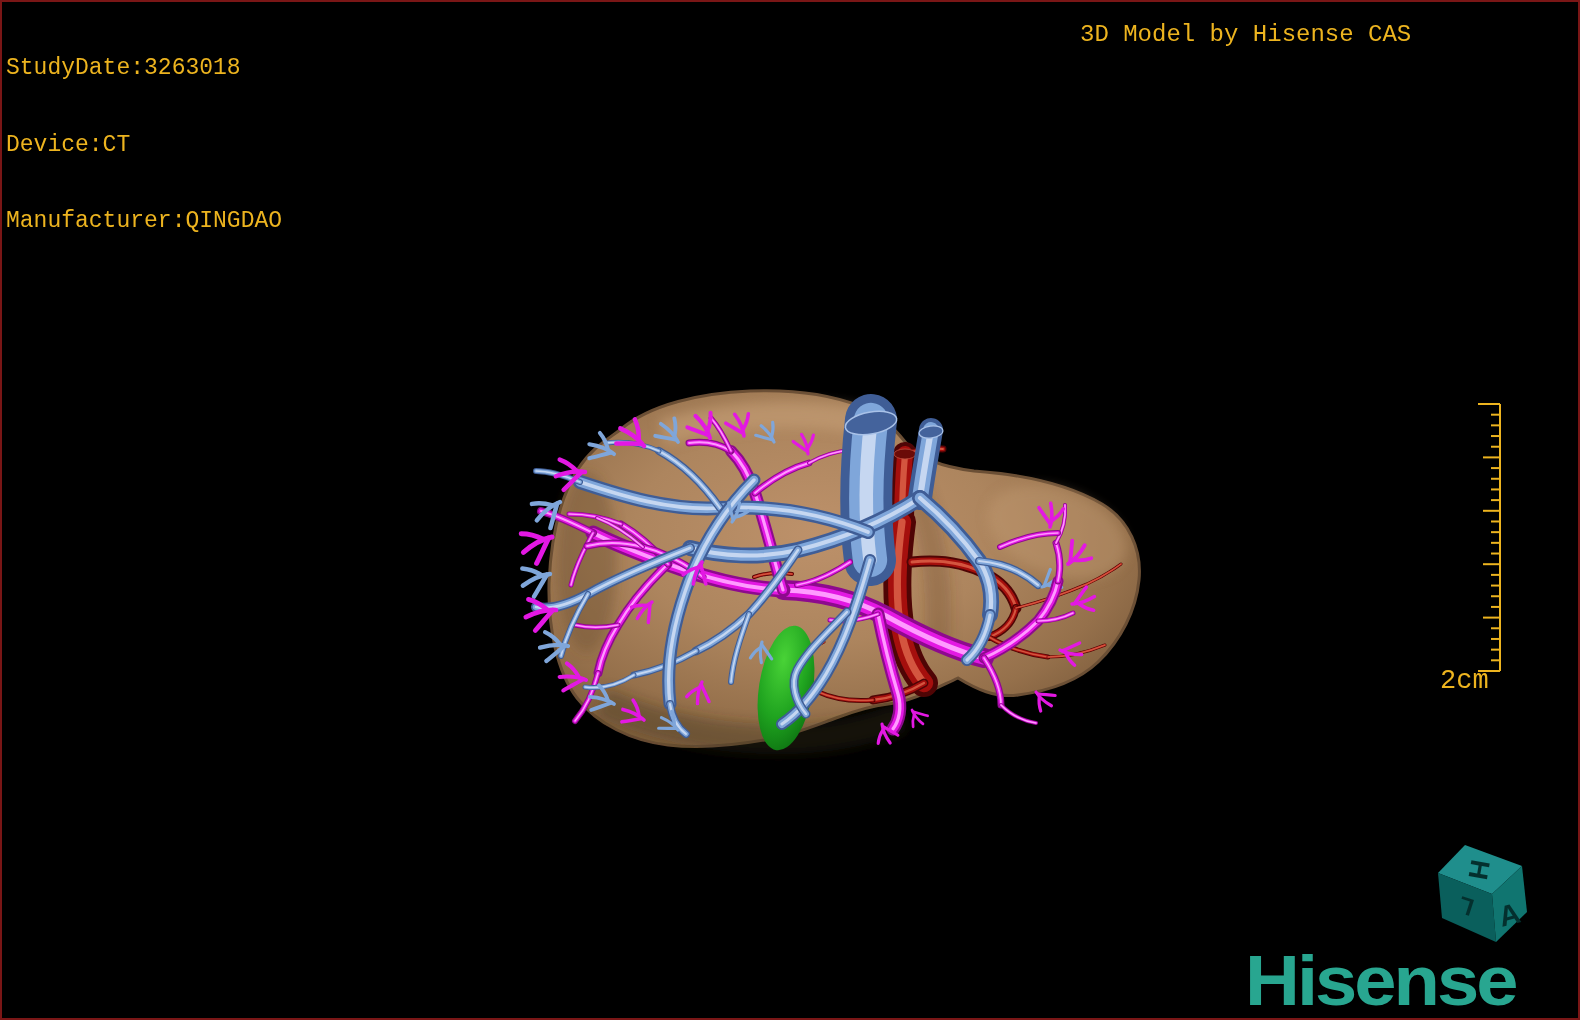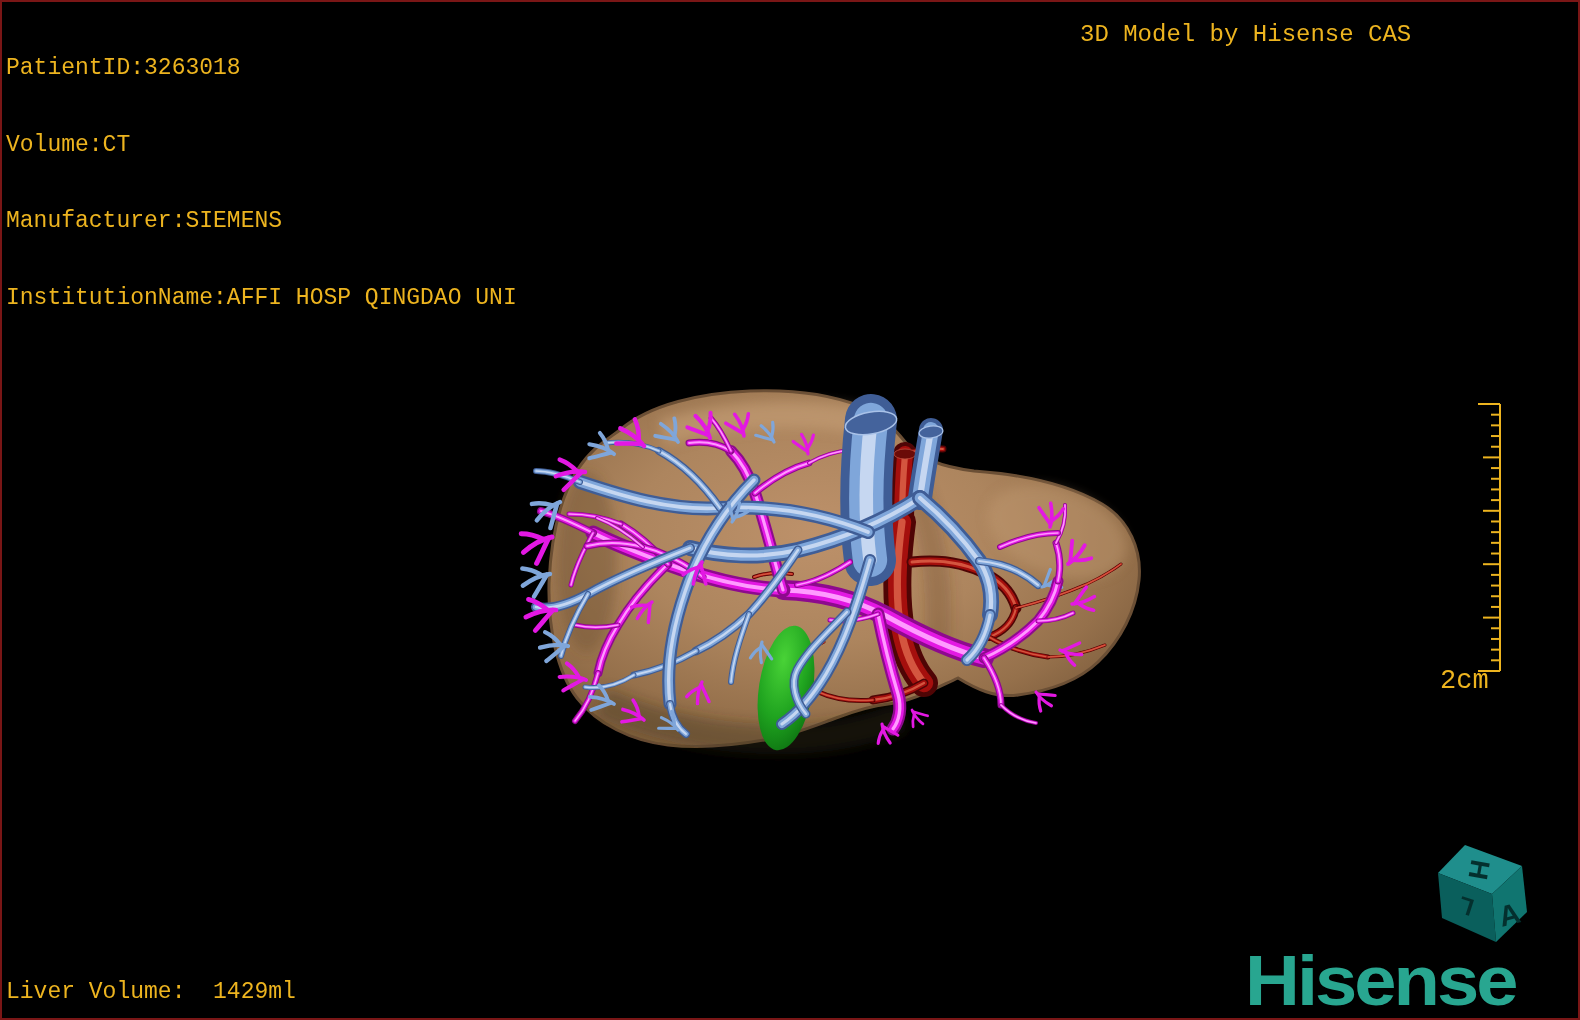--- a/index.html
+++ b/index.html
@@ -276,27 +276,25 @@
         <use href="#twig" transform="translate(1066,562) rotate(-20) scale(0.85)" color="#e318e3"></use>
         <use href="#twig" transform="translate(1070,602) rotate(10) scale(0.8)" color="#e318e3"></use>
         <use href="#twig" transform="translate(1058,648) rotate(40) scale(0.75)" color="#e318e3"></use>
         <use href="#twig" transform="translate(1034,690) rotate(70) scale(0.7)" color="#e318e3"></use>
         <use href="#twig" transform="translate(880,722) rotate(95) scale(0.7)" color="#e318e3"></use>
         <use href="#twig" transform="translate(910,708) rotate(80) scale(0.6)" color="#e318e3"></use>
       </g>
   </svg>
 
   <div class="ovl patient-info">
-    <div>PatientID:3263018</div>
-    <div>Volume:CT</div>
-    <div>Manufacturer:SIEMENS</div>
-    <div>InstitutionName:AFFI HOSP QINGDAO UNI</div>
+    <div>StudyDate:3263018</div>
+    <div>Device:CT</div>
+    <div>Manufacturer:QINGDAO</div>
   </div>
   <div class="ovl title">3D Model by Hisense CAS</div>
-  <div class="ovl volume">Liver Volume:  1429ml</div>
 
   <svg id="ruler-svg" width="34" height="280">
       <line x1="28" x2="28" y1="4" y2="271"></line>
       <line x1="6" x2="28" y1="4" y2="4"></line>
       <line x1="19" x2="28" y1="14.68" y2="14.68"></line>
       <line x1="19" x2="28" y1="25.36" y2="25.36"></line>
       <line x1="19" x2="28" y1="36.04" y2="36.04"></line>
       <line x1="19" x2="28" y1="46.72" y2="46.72"></line>
       <line x1="11" x2="28" y1="57.4" y2="57.4"></line>
       <line x1="19" x2="28" y1="68.08" y2="68.08"></line>

